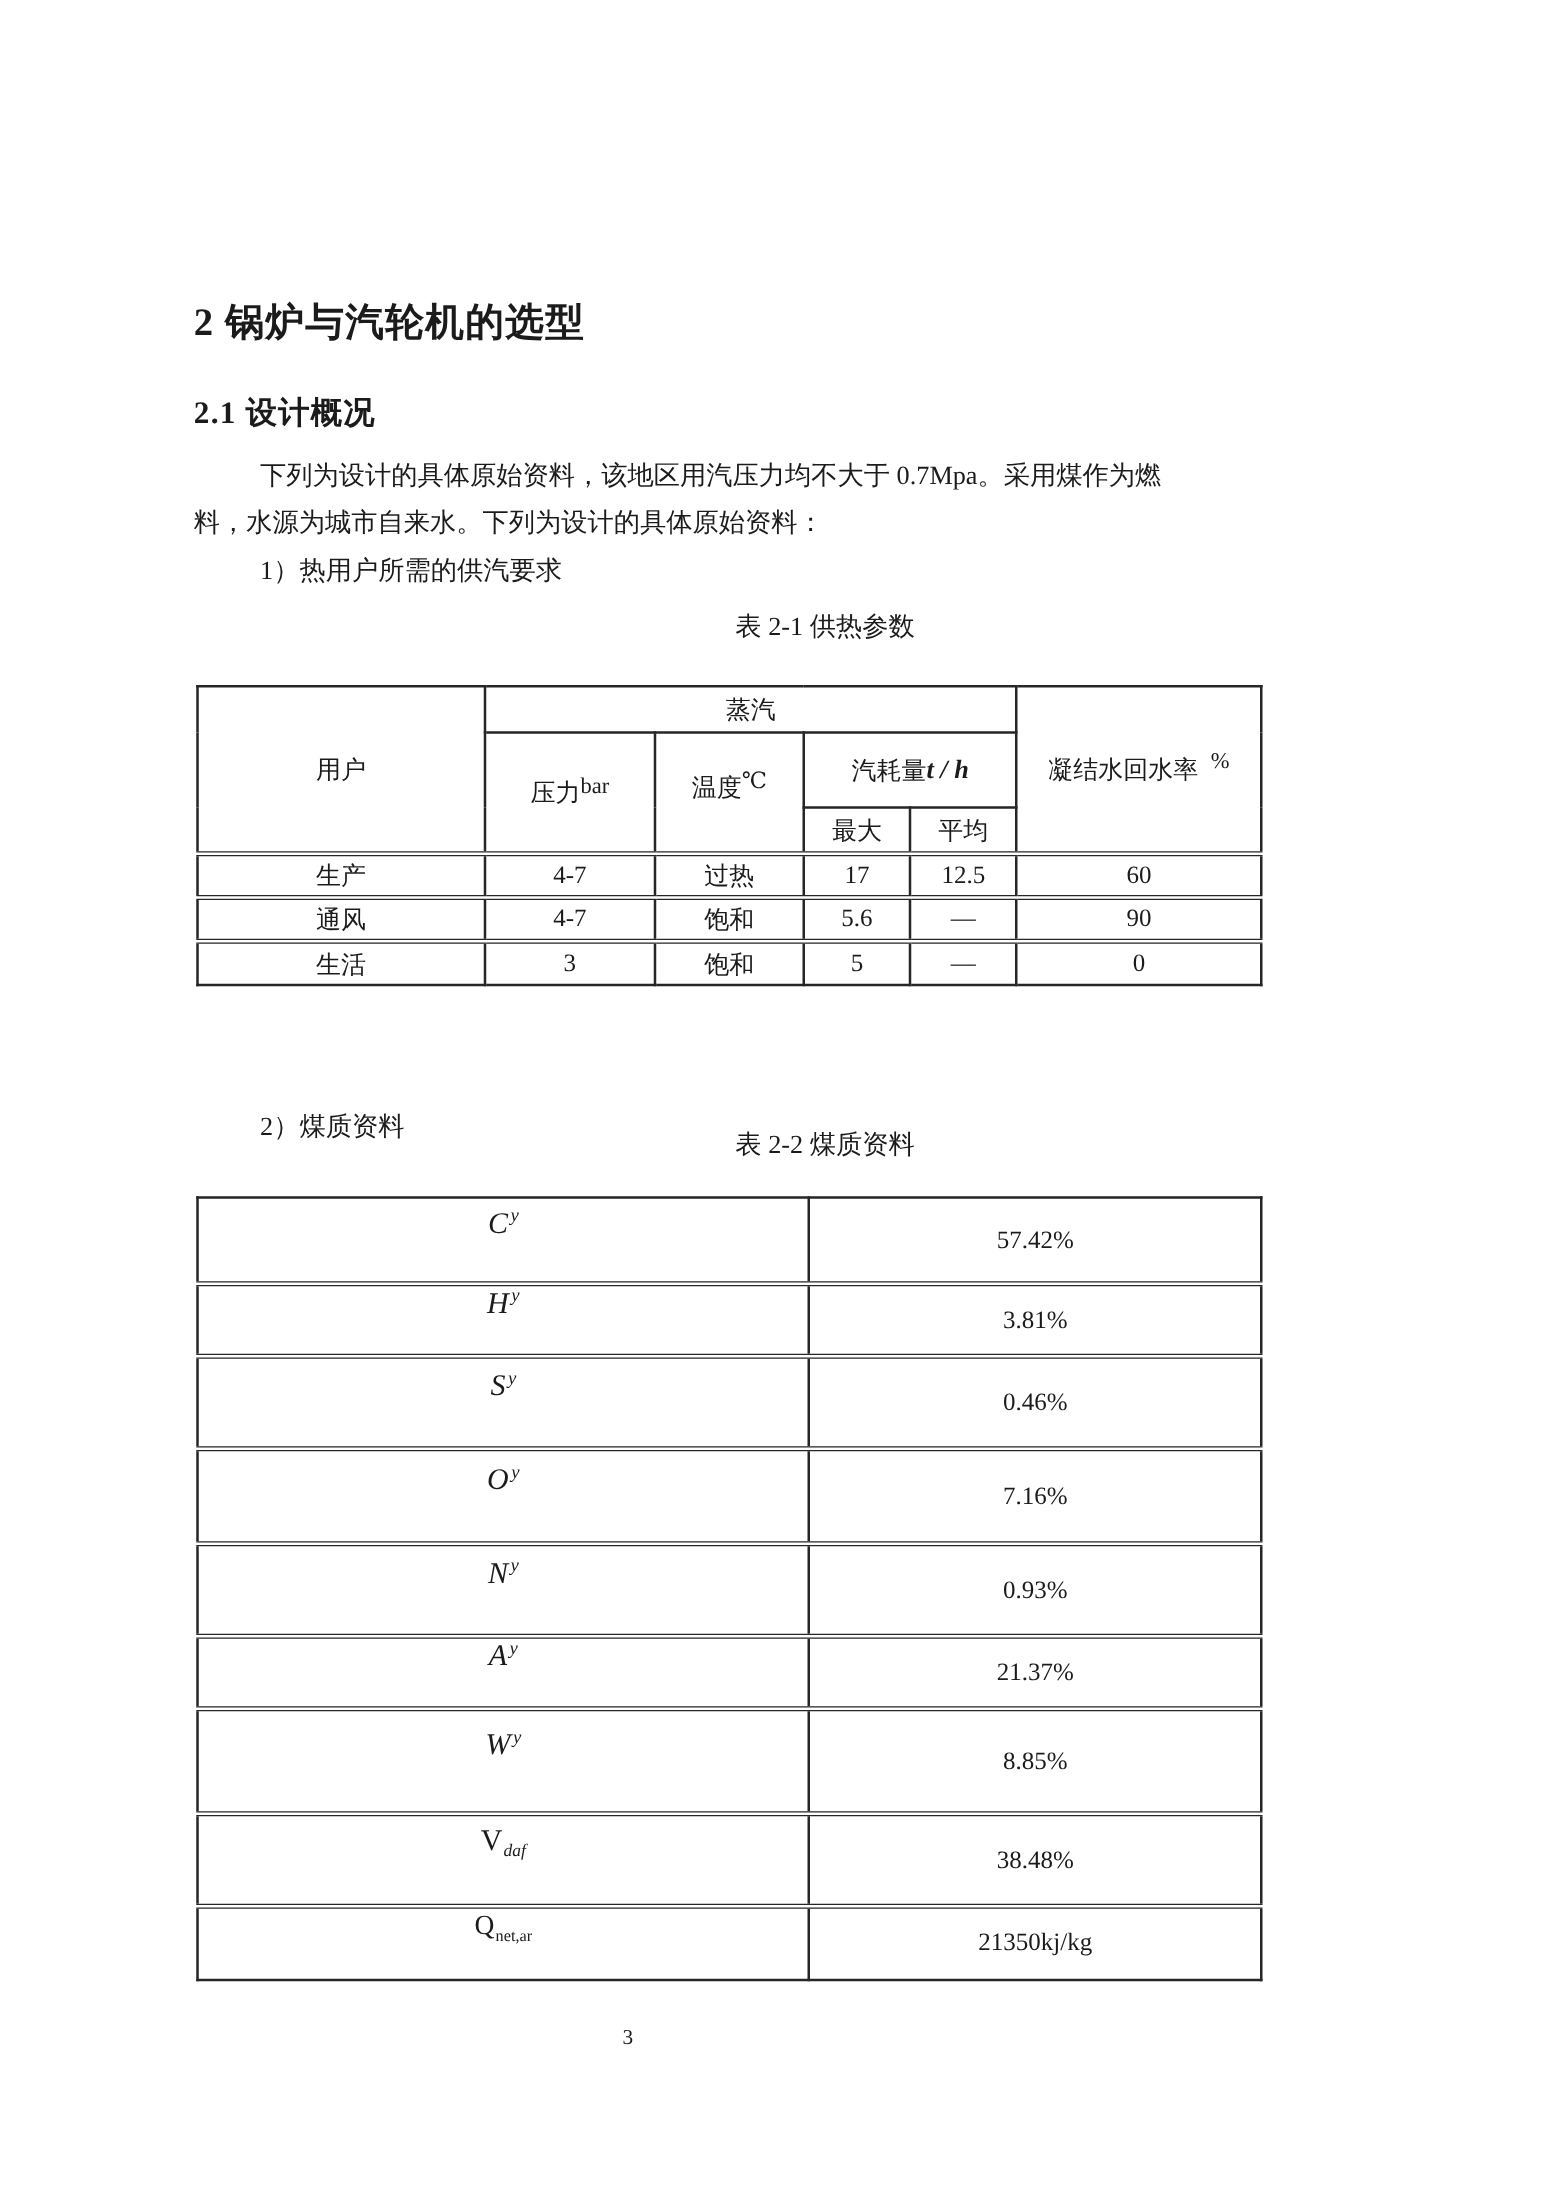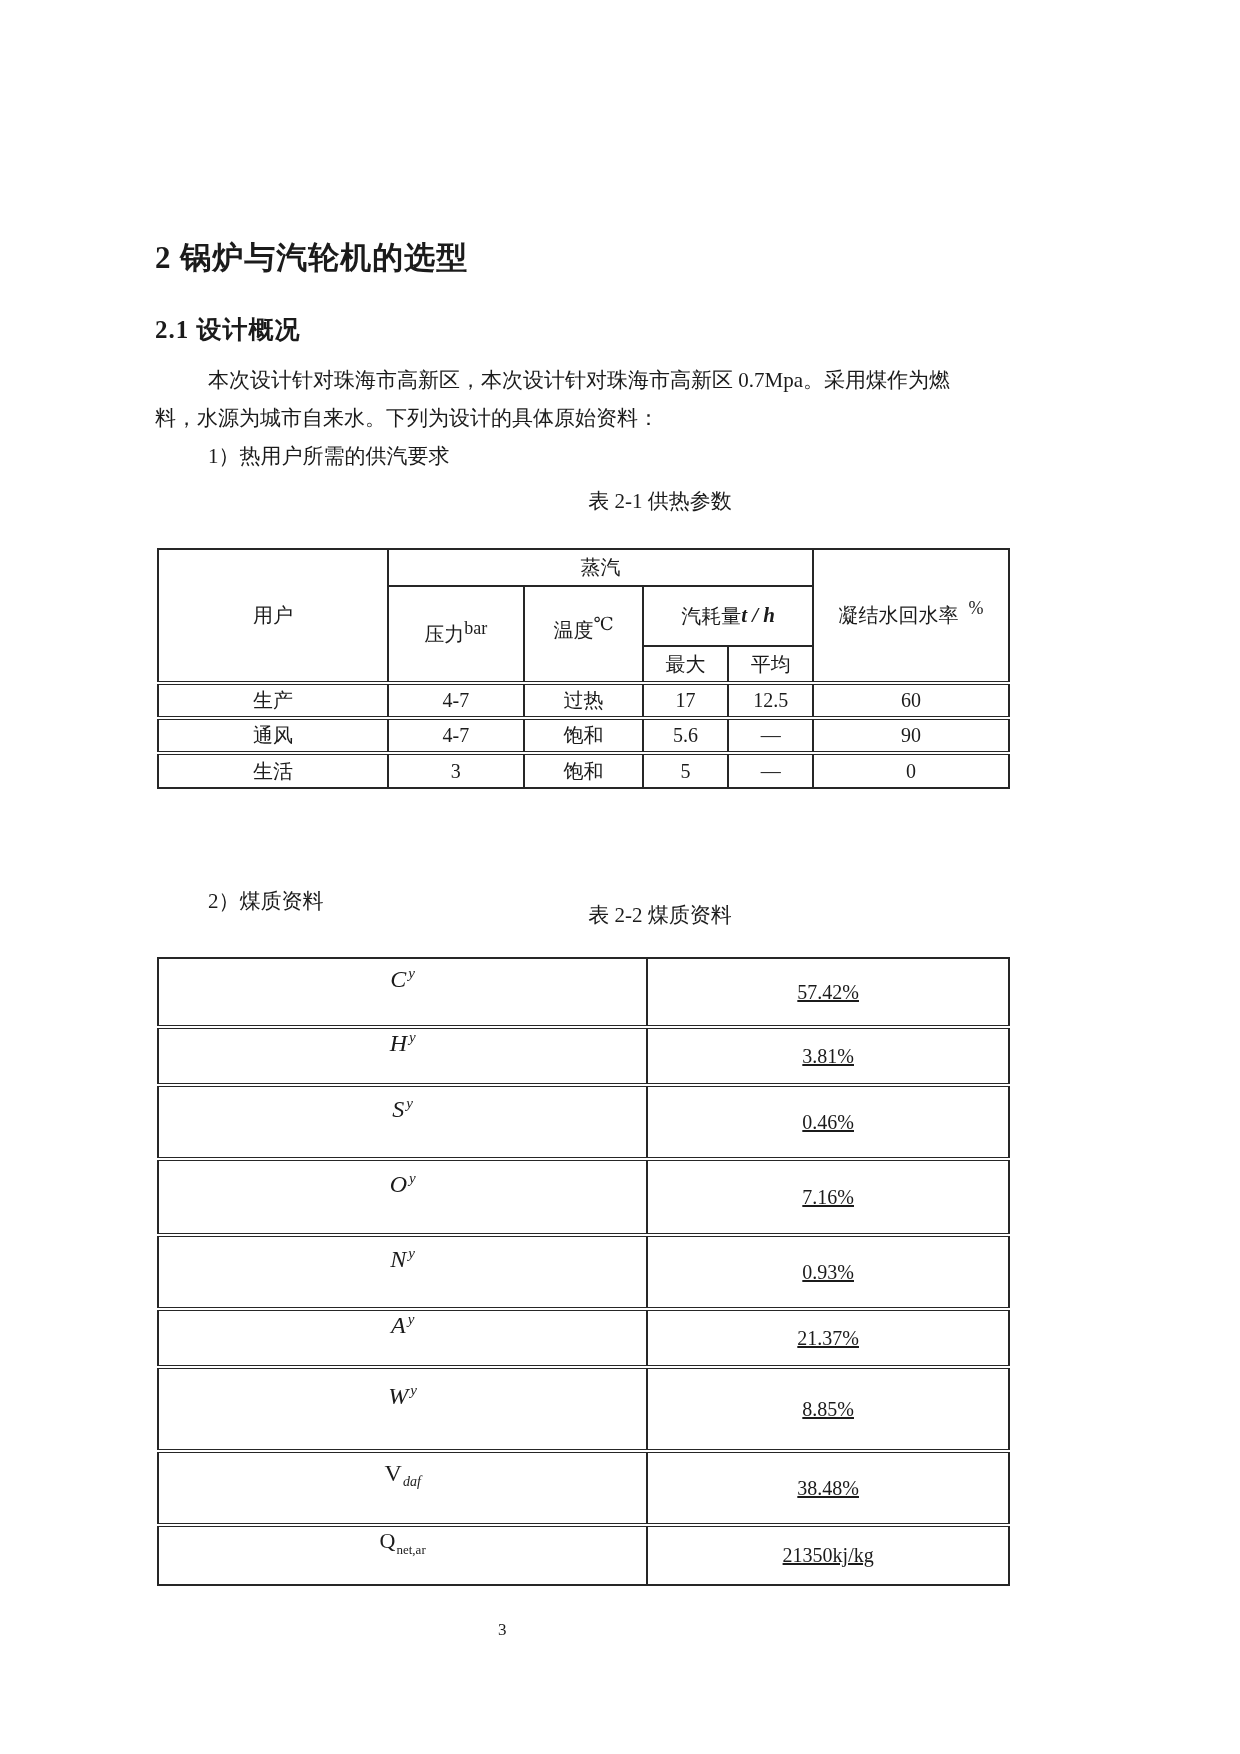--- a/index.html
+++ b/index.html
@@ -55,32 +55,32 @@
   #t2 tr:nth-child(6){height:52px;}
   #t2 tr:nth-child(7){height:84px;}
   #t2 tr:nth-child(8){height:74px;}
   #t2 tr:nth-child(9){height:54px;}
   #t2 td.sym{font-size:24px;padding-bottom:26px;}
   #t2 td.sym .it{font-style:italic;}
   #t2 td.sym sup{font-size:15px;margin-left:2px;}
   #t2 td.sym sub{font-size:14px;margin-left:1px;}
   #t2 td.sym .q{font-size:22px;}
   #t2 td.sym .q-sub{font-size:13px;}
-  #t2 td.val{font-size:20px;text-decoration:underline;}
+  #t2 td.val{font-size:20px;}
 </style>
 </head>
 <body>
 
 <div class="page">
 
   <div class="abs doc-title">2 锅炉与汽轮机的选型</div>
 
   <div class="abs sec-heading">2.1 设计概况</div>
 
-  <div class="abs para-line1">本次设计针对珠海市高新区，本次设计针对珠海市高新区 0.7Mpa。采用煤作为燃</div>
+  <div class="abs para-line1">下列为设计的具体原始资料，该地区用汽压力均不大于 0.7Mpa。采用煤作为燃</div>
   <div class="abs para-line2">料，水源为城市自来水。下列为设计的具体原始资料：</div>
 
   <div class="abs list-item1">1）热用户所需的供汽要求</div>
 
   <div class="abs tbl-caption cap1">表 2-1 供热参数</div>
 
   <table class="tbl abs" id="t1">
     <colgroup>
       <col class="c1">
         <col class="c2">

